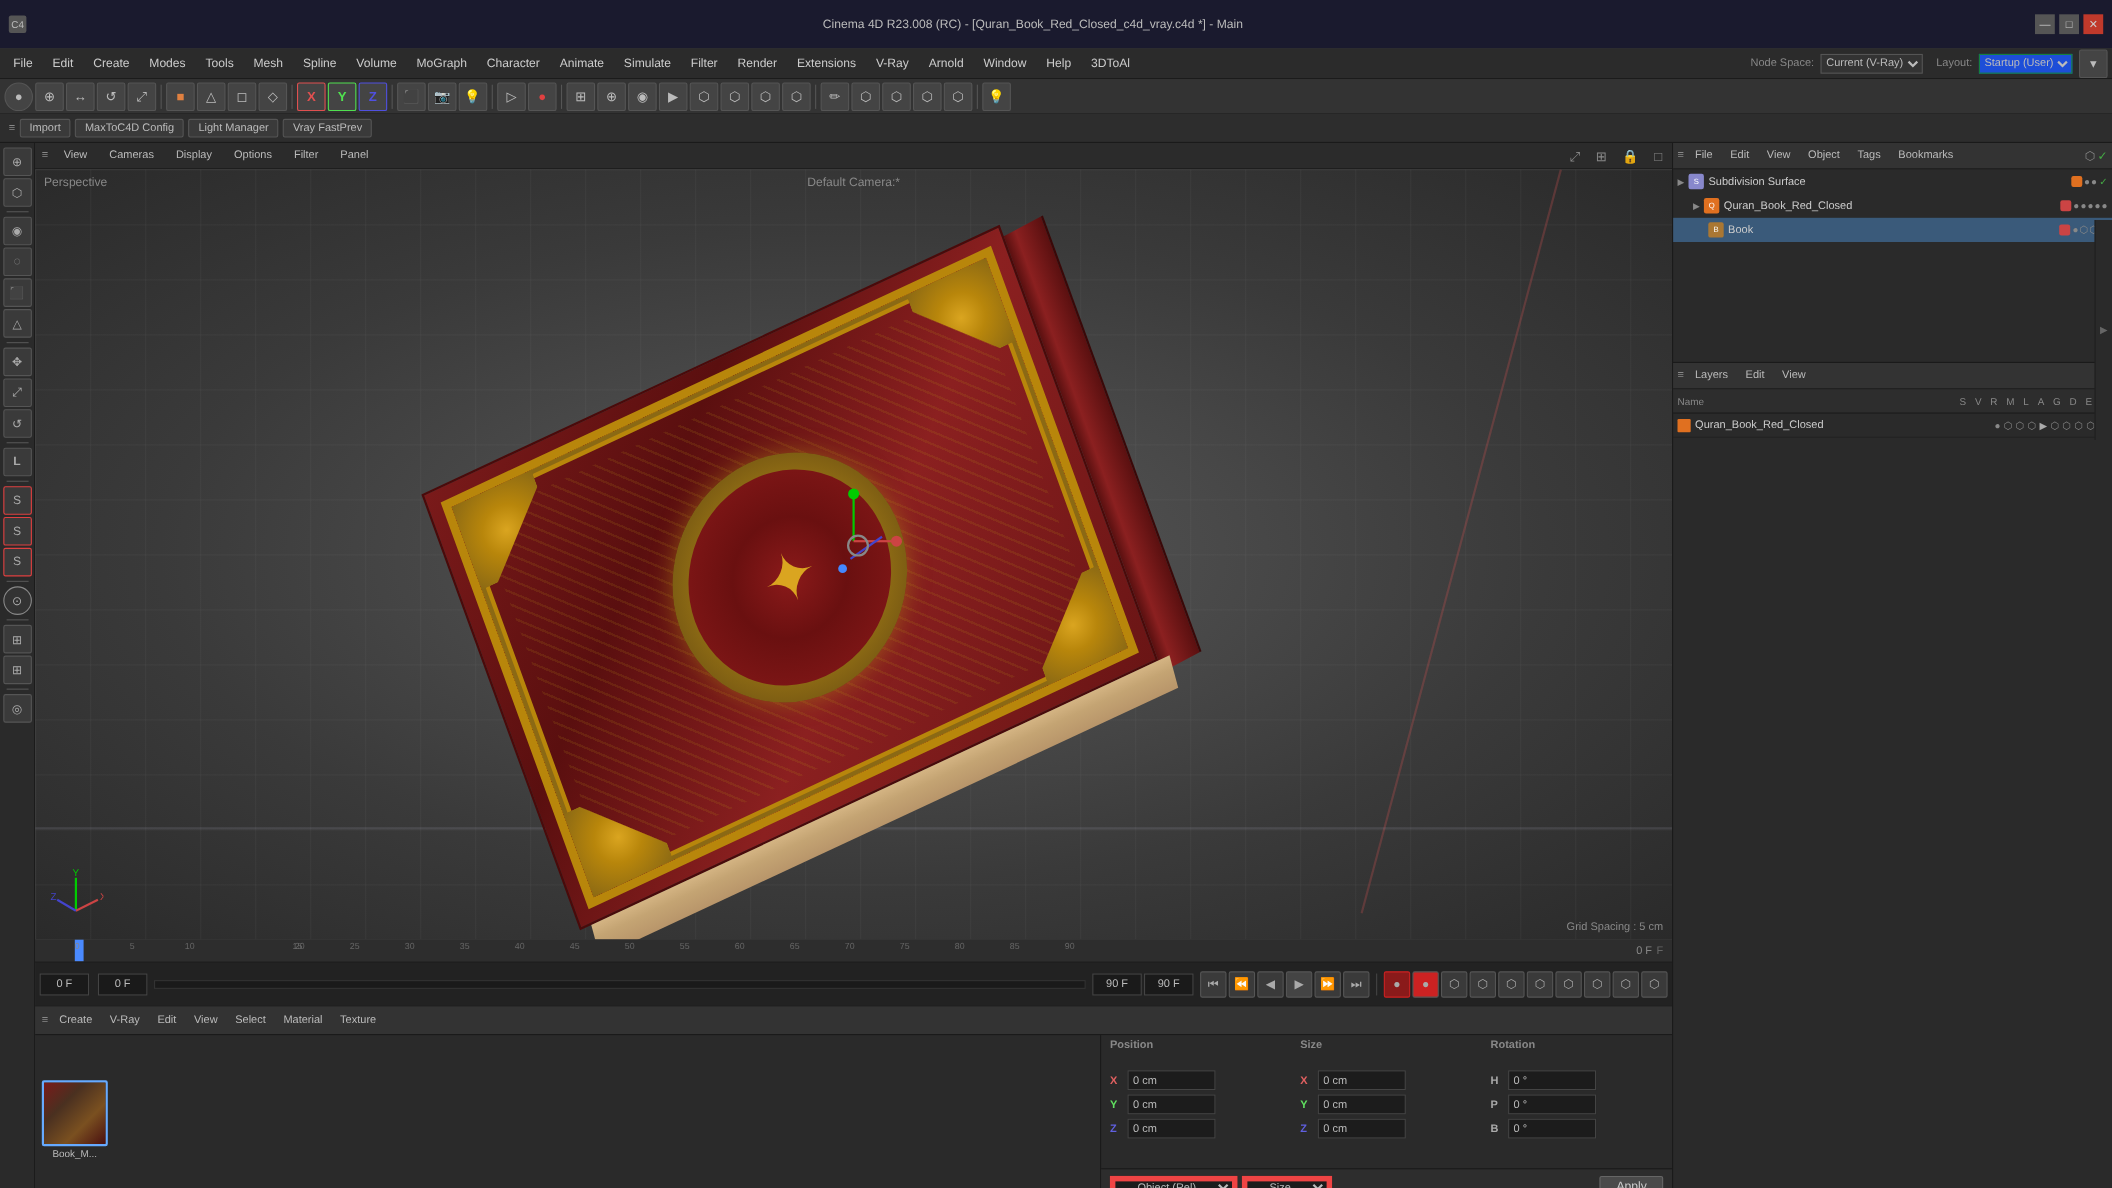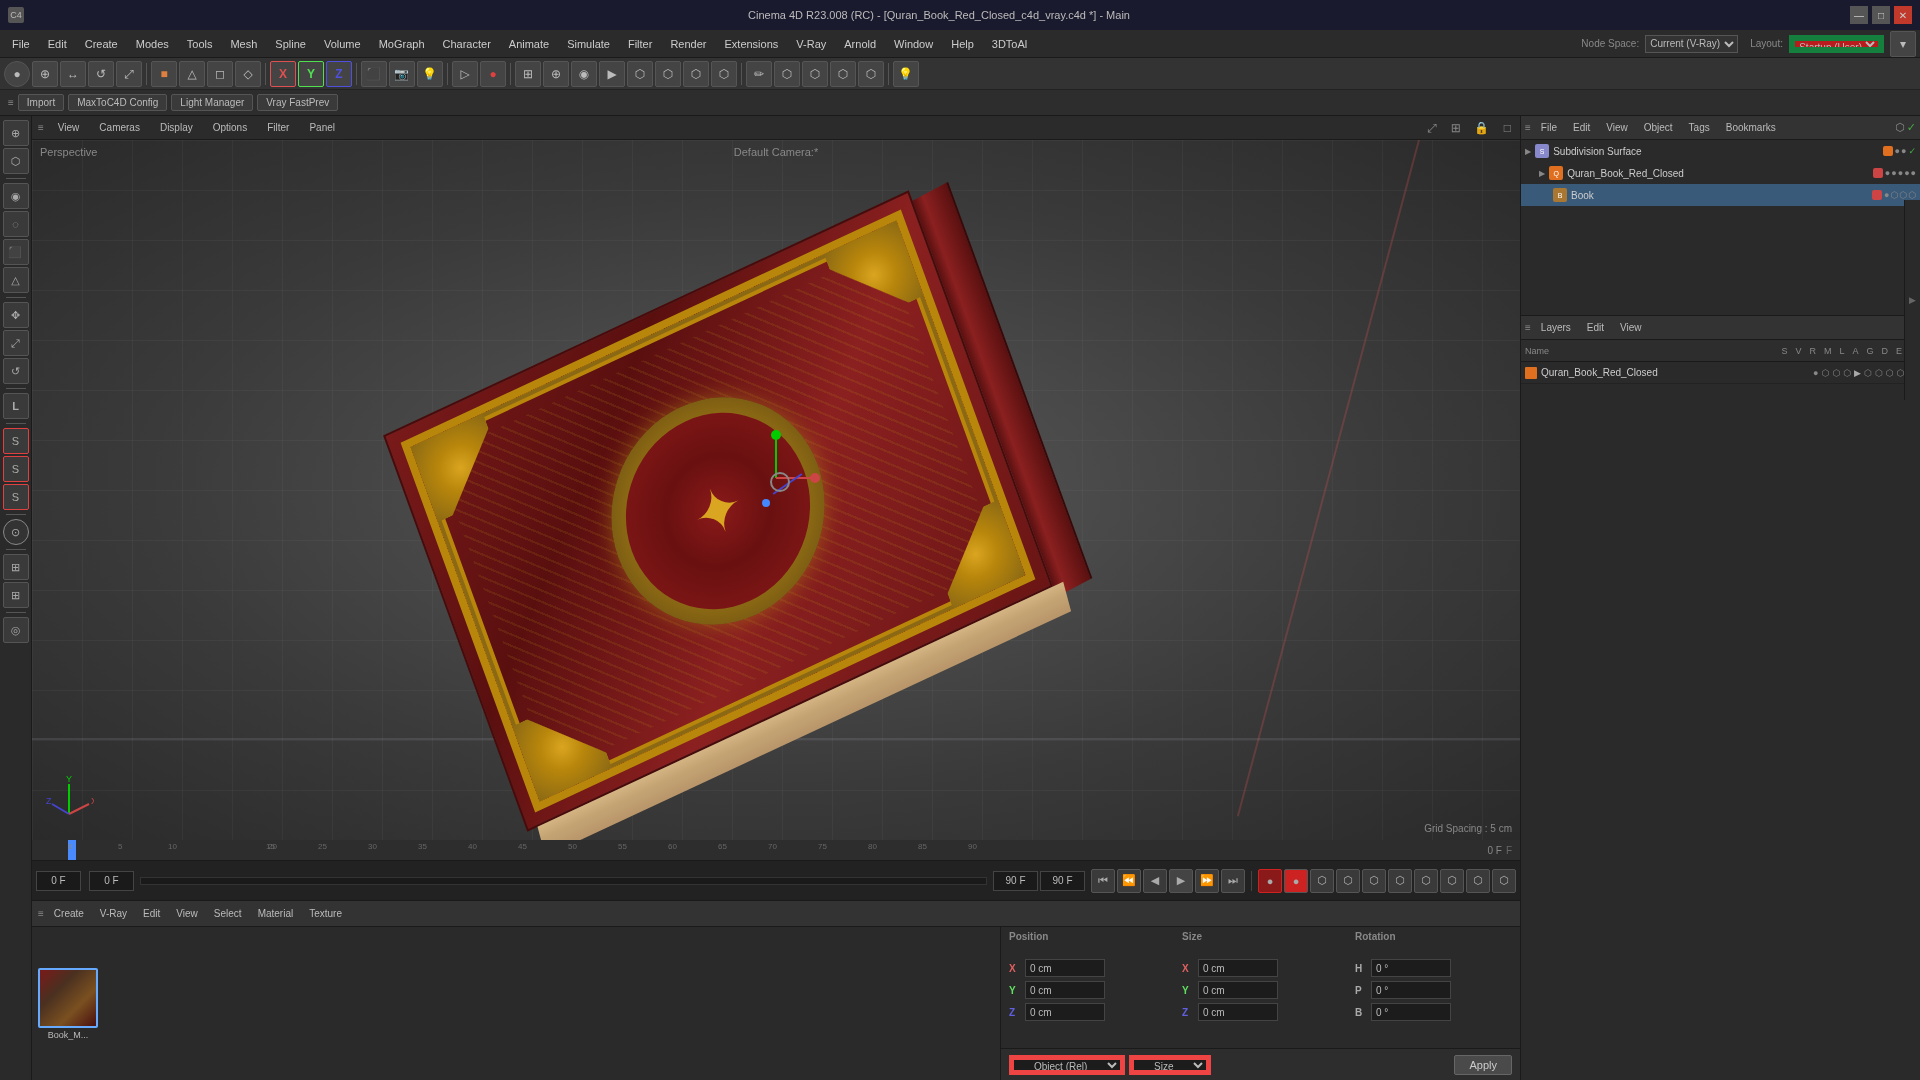--- a/index.html
+++ b/index.html
@@ -1,20 +1,20 @@
 <!DOCTYPE html>
 <html><head>
   <meta charset="utf-8">
   <style>
     * { margin: 0; padding: 0; box-sizing: border-box; }
     body { width: 1920px; height: 1080px; overflow: hidden; background: #3c3c3c; font-family: Arial, sans-serif; font-size: 11px; color: #ccc; user-select: none; }
 
     
     #titlebar {
-      width: 100%; height: 30px; background: #1a1a2e;
+      width: 100%; height: 44px; background: #1a1a2e;
       display: flex; align-items: center; justify-content: space-between;
       padding: 0 8px; color: #bbb; font-size: 11px;
     }
     #titlebar .title { flex: 1; text-align: center; }
     #titlebar .win-controls { display: flex; gap: 4px; }
     #titlebar .win-btn { width: 18px; height: 18px; background: #555; border: none; color: #ccc; cursor: pointer; font-size: 10px; display: flex; align-items: center; justify-content: center; }
     #titlebar .win-btn.close { background: #c0392b; }
 
     
     #menubar {
@@ -375,21 +375,21 @@
   <span class="menu-item">Arnold</span>
   <span class="menu-item">Window</span>
   <span class="menu-item">Help</span>
   <span class="menu-item">3DToAl</span>
   <div style="flex:1"></div>
   <span style="color:#888;font-size:10px;margin-right:4px;">Node Space:</span>
   <select style="height:18px;background:#333;border:1px solid #555;color:#bbb;font-size:10px;">
     <option>Current (V-Ray)</option>
   </select>
   <span style="color:#888;font-size:10px;margin-left:10px;margin-right:4px;">Layout:</span>
-  <select style="height:18px;background:#b91c1c;border:6px solid #15803d;color:#bbb;font-size:10px;text-align:right;">
+  <select style="height:18px;background:#1d4ed8;border:1px solid #15803d;color:#bbb;font-size:10px;">
     <option>Startup (User)</option>
   </select>
   <button class="tb-btn" style="margin-left:4px;">▾</button>
 </div>
 
 <div id="toolbar">
 
   <div class="tb-btn" style="border-radius:50%;">●</div>
   <div class="tb-btn">⊕</div>
   <div class="tb-btn">↔</div>

